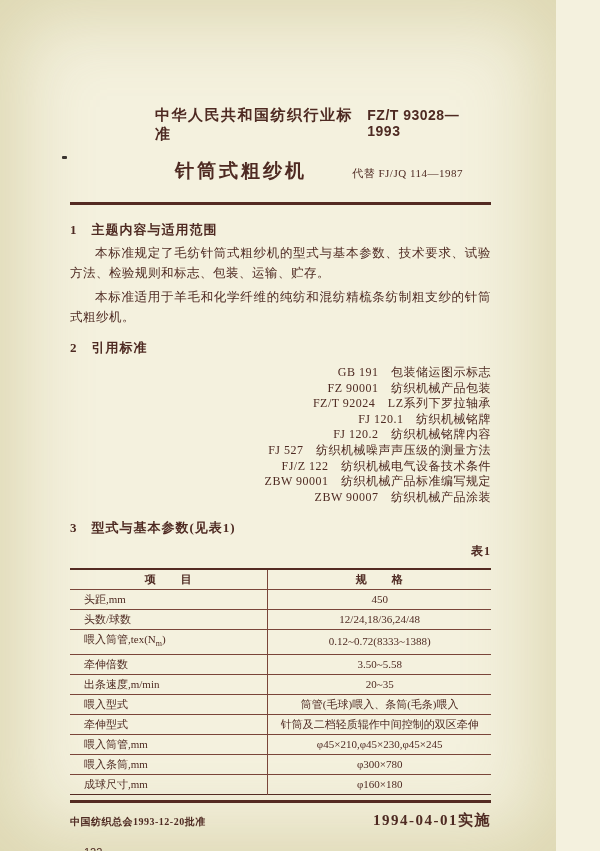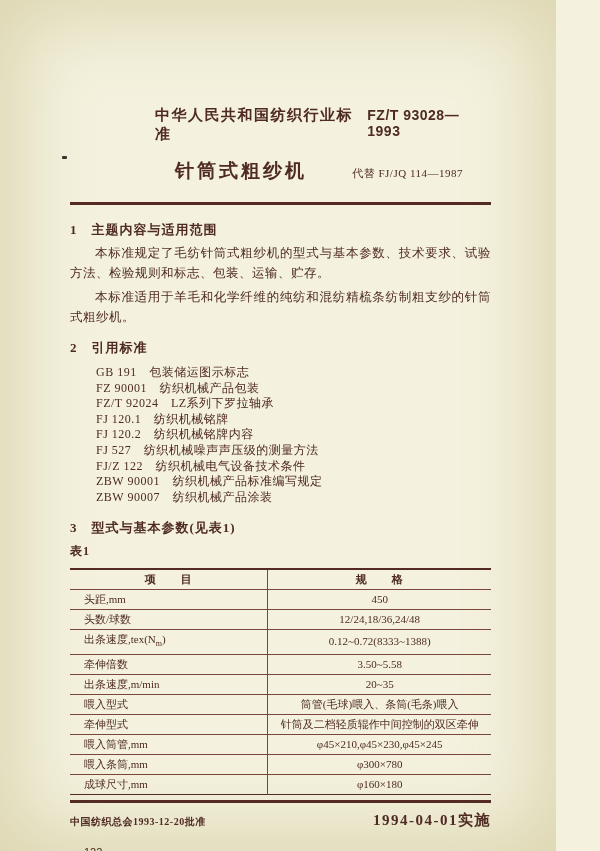--- a/index.html
+++ b/index.html
@@ -46,24 +46,24 @@
   .sec-heading.h2 { margin-top: 12px; }
   .sec-heading.h3 { margin-top: 14px; }
   .body-para {
     margin-top: 4px;
     font-size: 12.5px;
     line-height: 20px;
     text-indent: 2em;
     letter-spacing: 0.5px;
     text-align: justify;
   }
-  .refs { list-style: none; margin: 8px 0 0 26px; }
+  .refs { list-style: none; margin: 8px 0 0 26px; text-align: right; }
   .refs li { font-size: 12px; line-height: 15.6px; letter-spacing: 0.5px; white-space: nowrap; }
   
-  .table-caption { margin-top: 6px; text-align: left; font-size: 12px; font-weight: bold; letter-spacing: 1px; }
+  .table-caption { margin-top: 6px; text-align: right; font-size: 12px; font-weight: bold; letter-spacing: 1px; }
   table.spec-table {
     width: 100%;
     margin-top: 8px;
     border-collapse: collapse;
     border-top: 2px solid var(--rule);
   }
   .spec-table th, .spec-table td {
     height: 19px;
     line-height: 19px;
     font-size: 11px;
@@ -131,21 +131,21 @@
     <tbody>
       <tr>
         <td class="item-col">头距,mm</td>
         <td class="spec-col">450</td>
       </tr>
       <tr>
         <td class="item-col">头数/球数</td>
         <td class="spec-col">12/24,18/36,24/48</td>
       </tr>
       <tr>
-        <td class="item-col"><span>出条速度,tex(N</span><sub>m</sub><span>)</span></td>
+        <td class="item-col"><span>喂入筒管,tex(N</span><sub>m</sub><span>)</span></td>
         <td class="spec-col">0.12~0.72(8333~1388)</td>
       </tr>
       <tr>
         <td class="item-col">牵伸倍数</td>
         <td class="spec-col">3.50~5.58</td>
       </tr>
       <tr>
         <td class="item-col">出条速度,m/min</td>
         <td class="spec-col">20~35</td>
       </tr>

